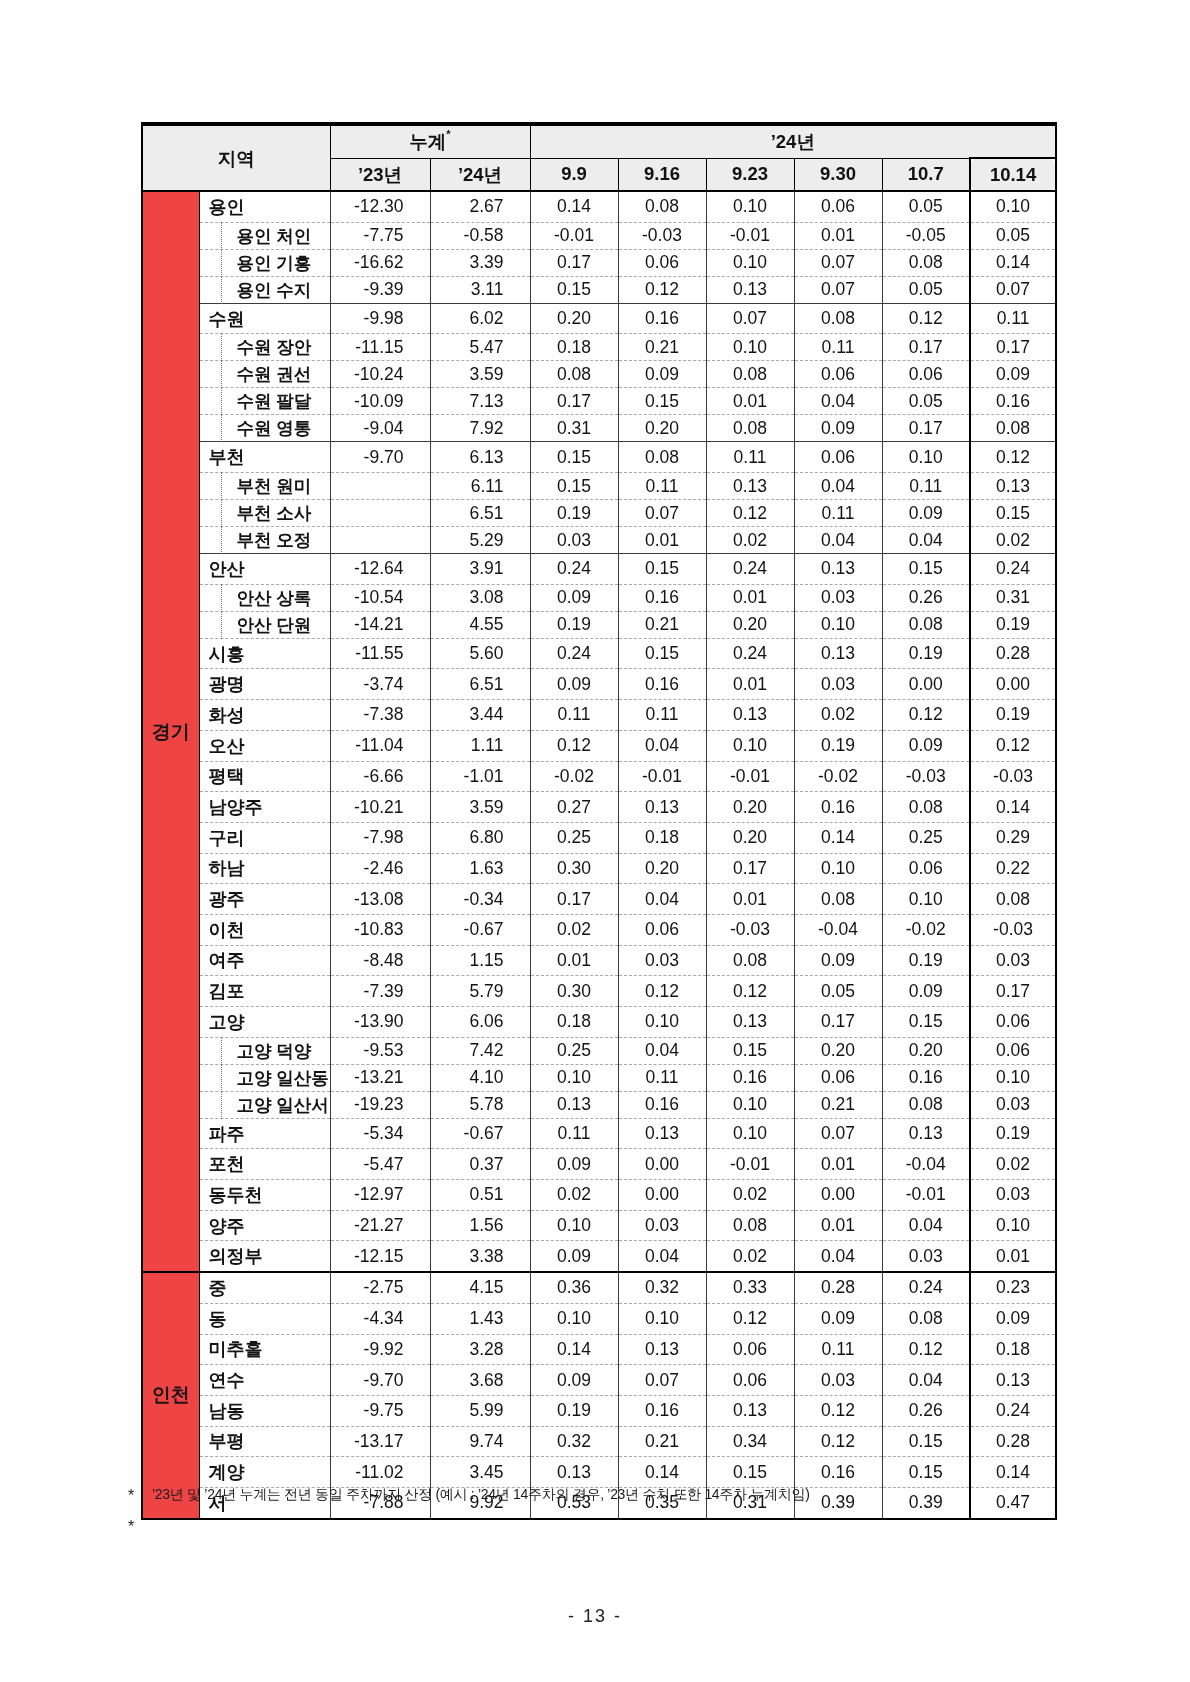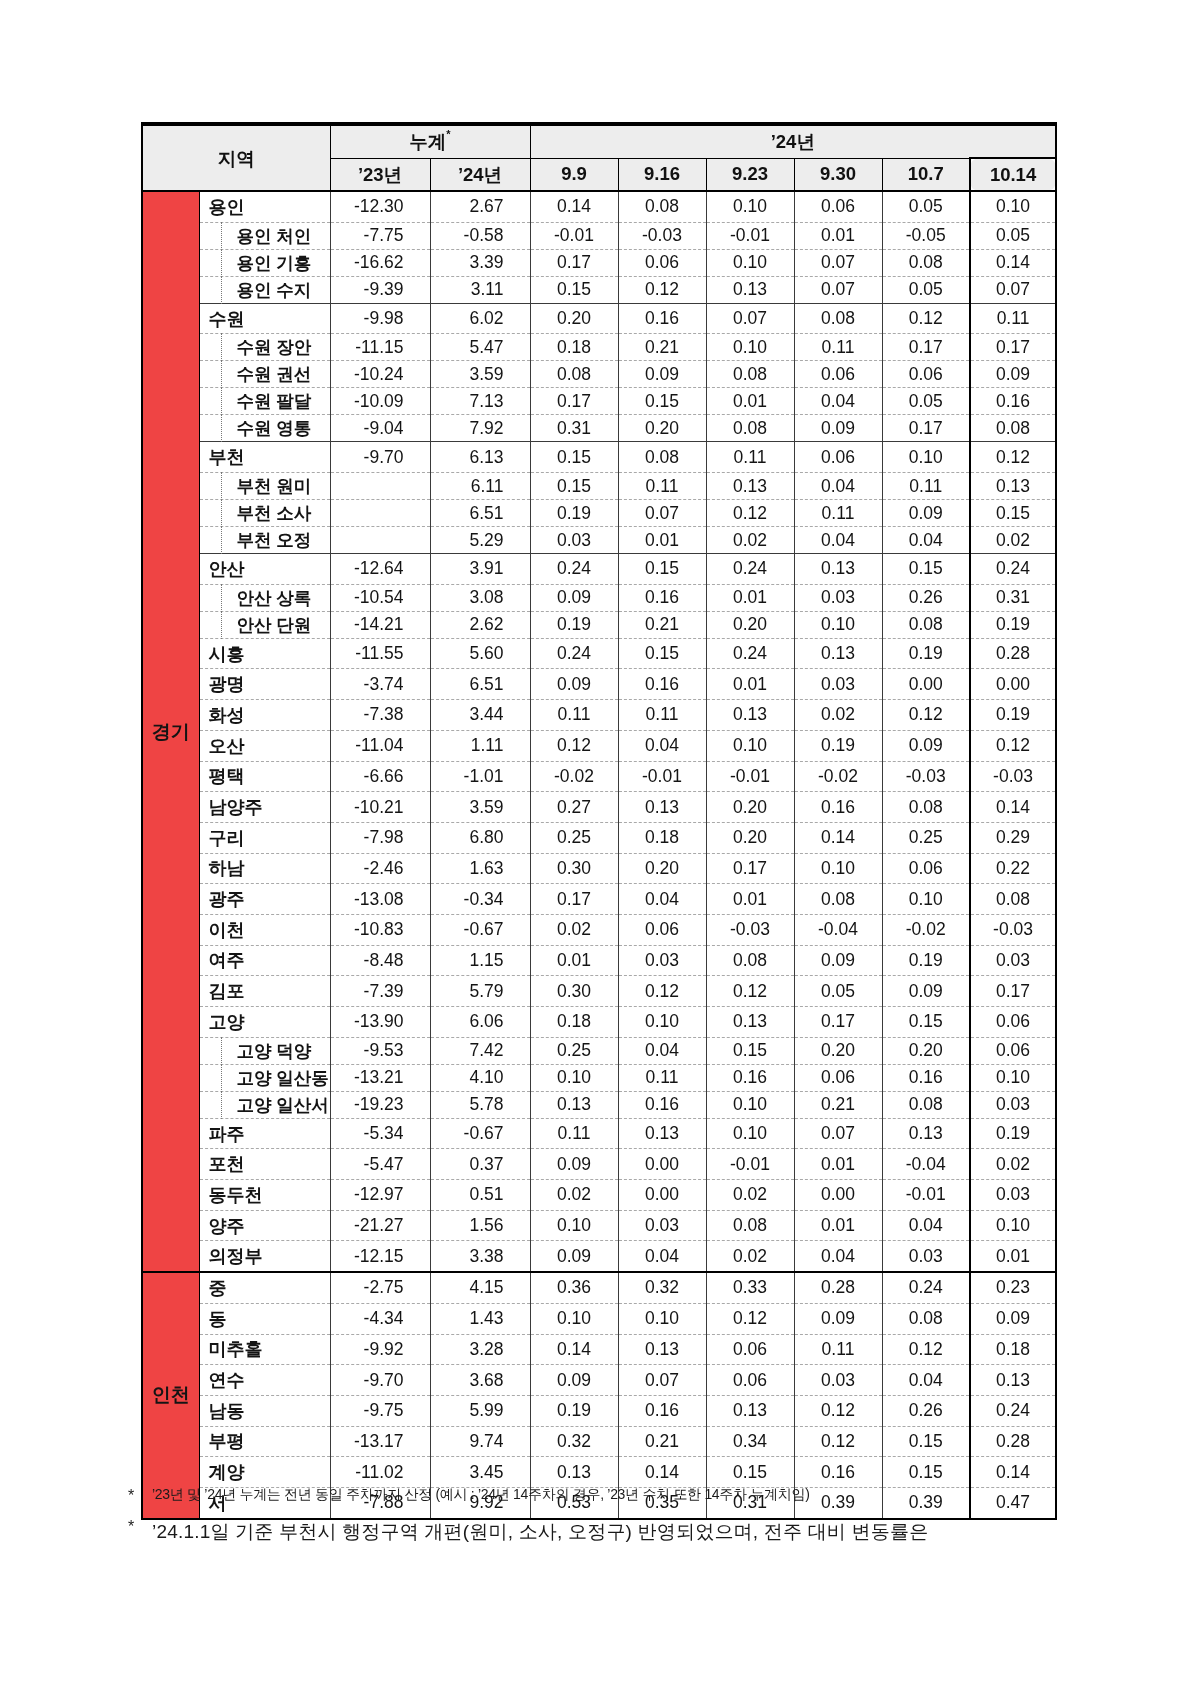--- a/index.html
+++ b/index.html
@@ -244,21 +244,21 @@
             <td class="v wk">0.09</td>
             <td class="v wk">0.16</td>
             <td class="v wk">0.01</td>
             <td class="v wk">0.03</td>
             <td class="v wk">0.26</td>
             <td class="v wk hl">0.31</td>
           </tr>
           <tr class="sub">
             <td class="name">안산 단원</td>
             <td class="v cum">-14.21</td>
-            <td class="v cum">2.62</td>
+            <td class="v cum">4.55</td>
             <td class="v wk">0.19</td>
             <td class="v wk">0.21</td>
             <td class="v wk">0.20</td>
             <td class="v wk">0.10</td>
             <td class="v wk">0.08</td>
             <td class="v wk hl">0.19</td>
           </tr>
           <tr class="main">
             <td class="name">시흥</td>
             <td class="v cum">-11.55</td>
@@ -586,19 +586,20 @@
   <div class="footnotes">
     <div class="fn fn1">
       <span class="mark">*</span>
       <span class="txt">
         <span>’23년 및 ’24년 누계는 전년 동일 주차까지 산정 (예시 : ’24년 14주차의 경우, ’23년 수치 또한 14주차 누계치임)</span>
       </span>
     </div>
     <div class="fn fn2">
       <span class="mark">*</span>
       <span class="txt">
-        <span>’24.1.1일 기준 부천시 행정구역 개편(원미, 소사, 오정구) 반영되었으며, 전주 대비 변동률은</span><br>
+        <br>
       </span>
     </div>
   </div>
 
+  <div class="page-number">- 13 -</div>
 
 </div>
 
 </body></html>

